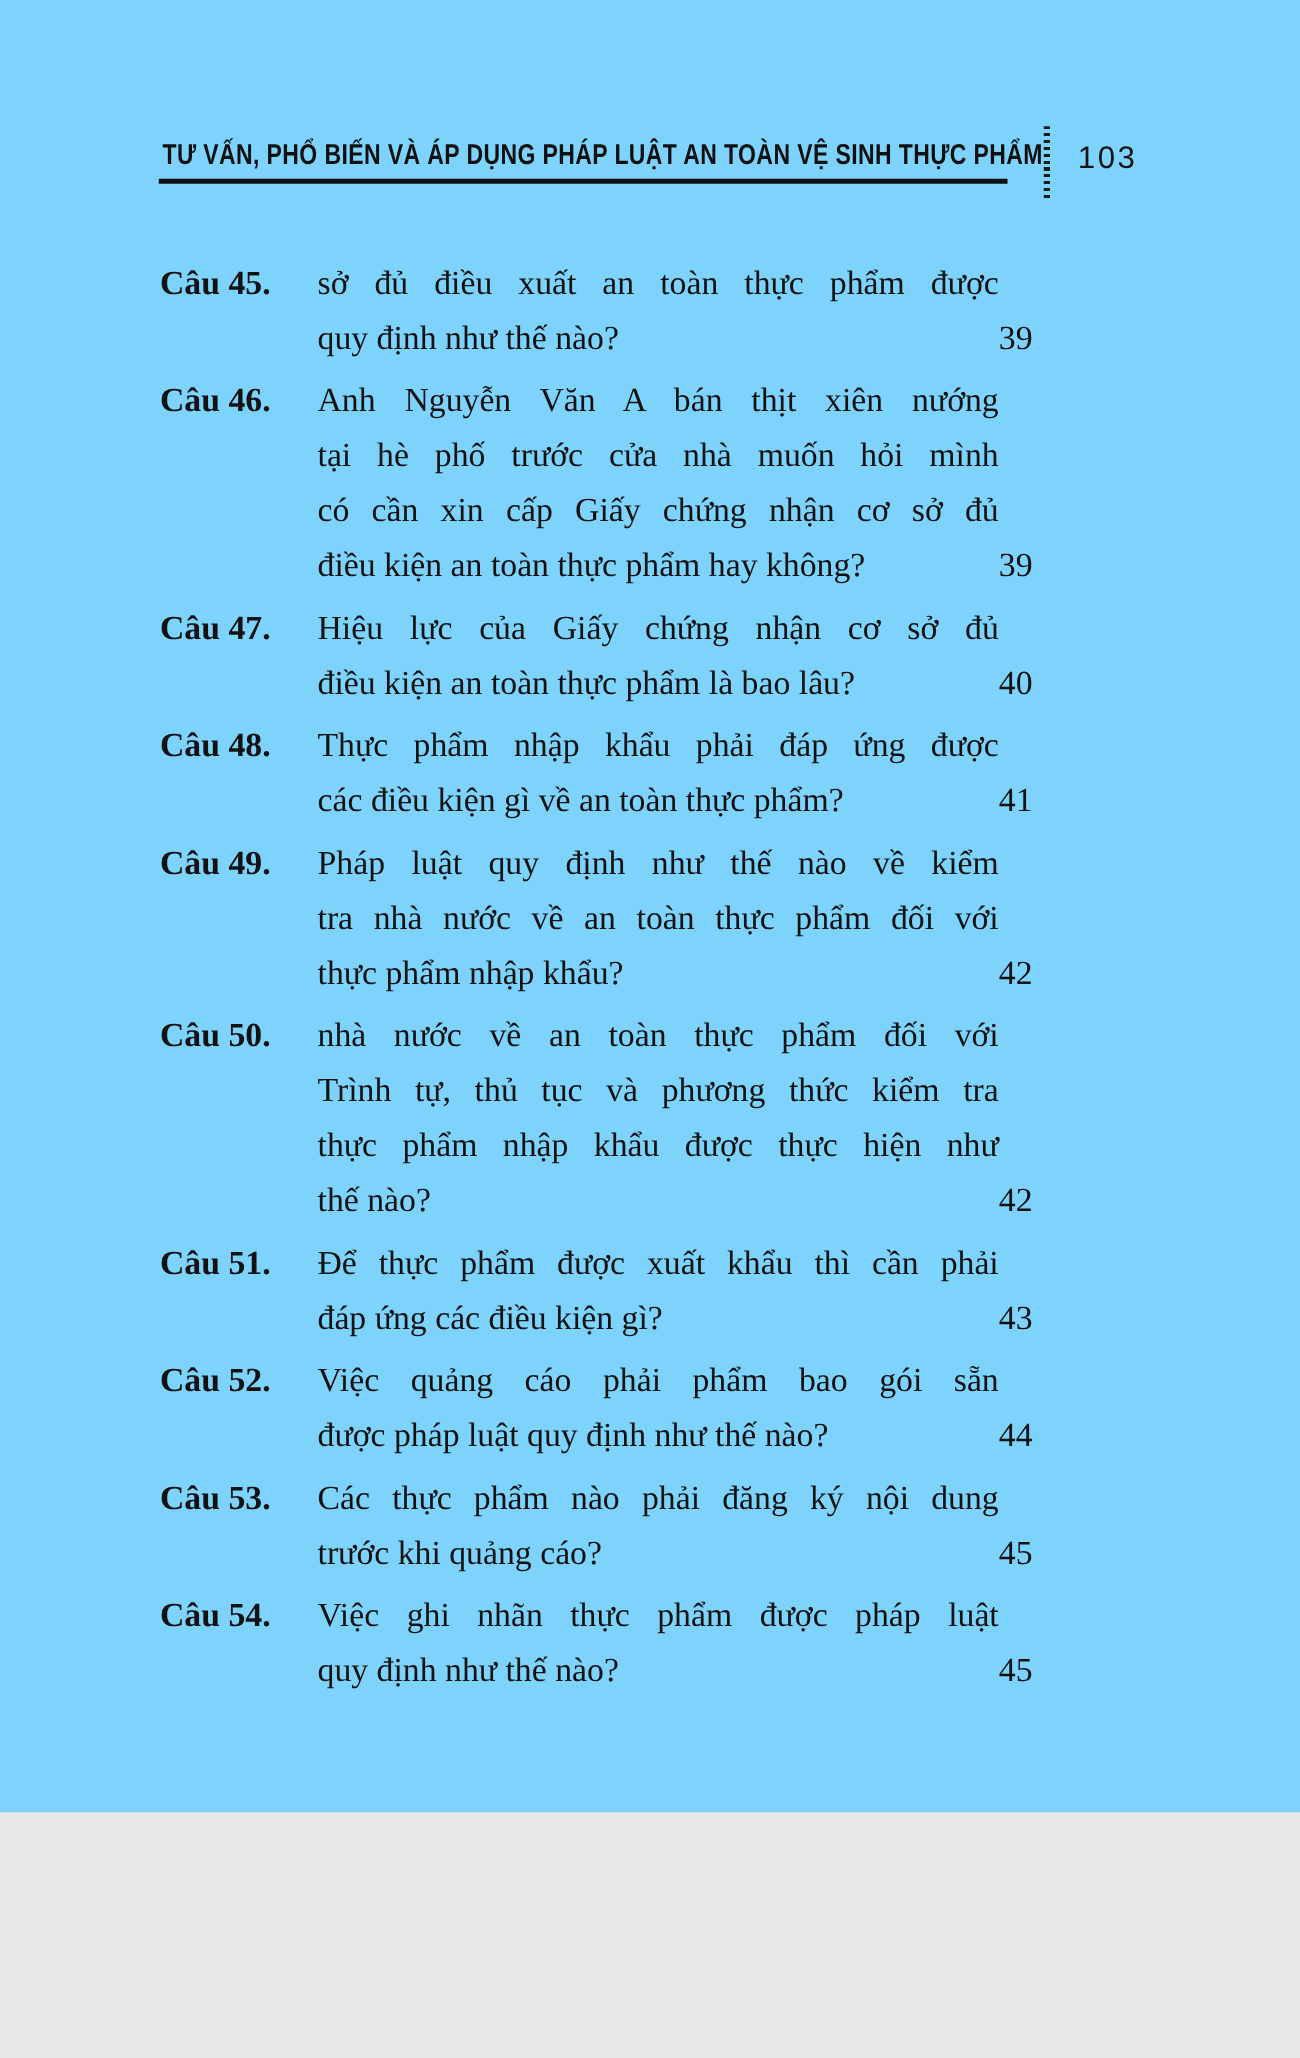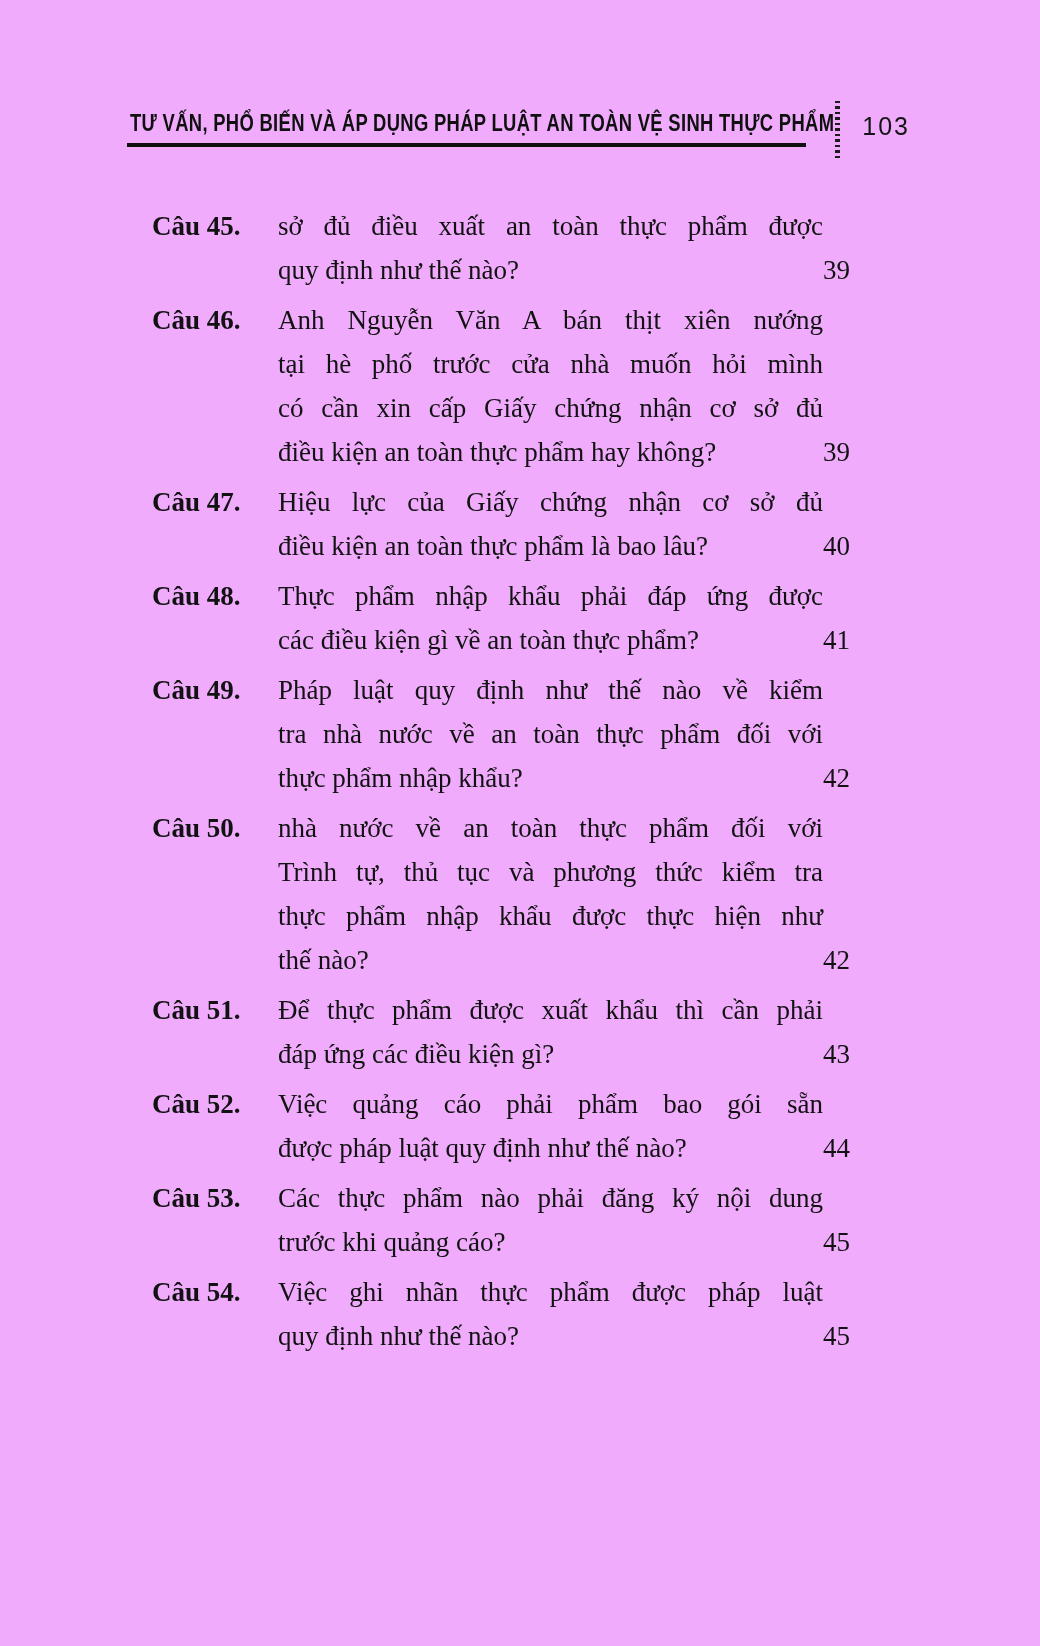--- a/index.html
+++ b/index.html
@@ -3,23 +3,23 @@
 <meta charset="utf-8">
 <style>
   html, body {
     margin: 0;
     padding: 0;
     background: #e8e8e8;
   }
   .page {
     position: relative;
     width: 1040px;
-    height: 1646px;
+    height: 1450px;
     margin: 0 auto;
-    background: #f0abfc;
+    background: #7dd3fc;
     font-family: "Liberation Serif", serif;
     color: #121212;
     overflow: hidden;
   }
 
   
   .header-title {
     position: absolute;
     left: 130px;
     top: 110px;
@@ -59,21 +59,21 @@
     font-family: "Liberation Sans", sans-serif;
     font-size: 25px;
     letter-spacing: 2px;
     color: #141414;
   }
 
   
   .toc {
     position: absolute;
     top: 204px;
-    left: 152px;
+    left: 128px;
     right: 130px; 
   }
   .entry {
     display: grid;
     grid-template-columns: 126px 545px 1fr;
     margin-bottom: 6px;
     font-size: 27px;
     line-height: 44px;
   }
   .entry-label {

